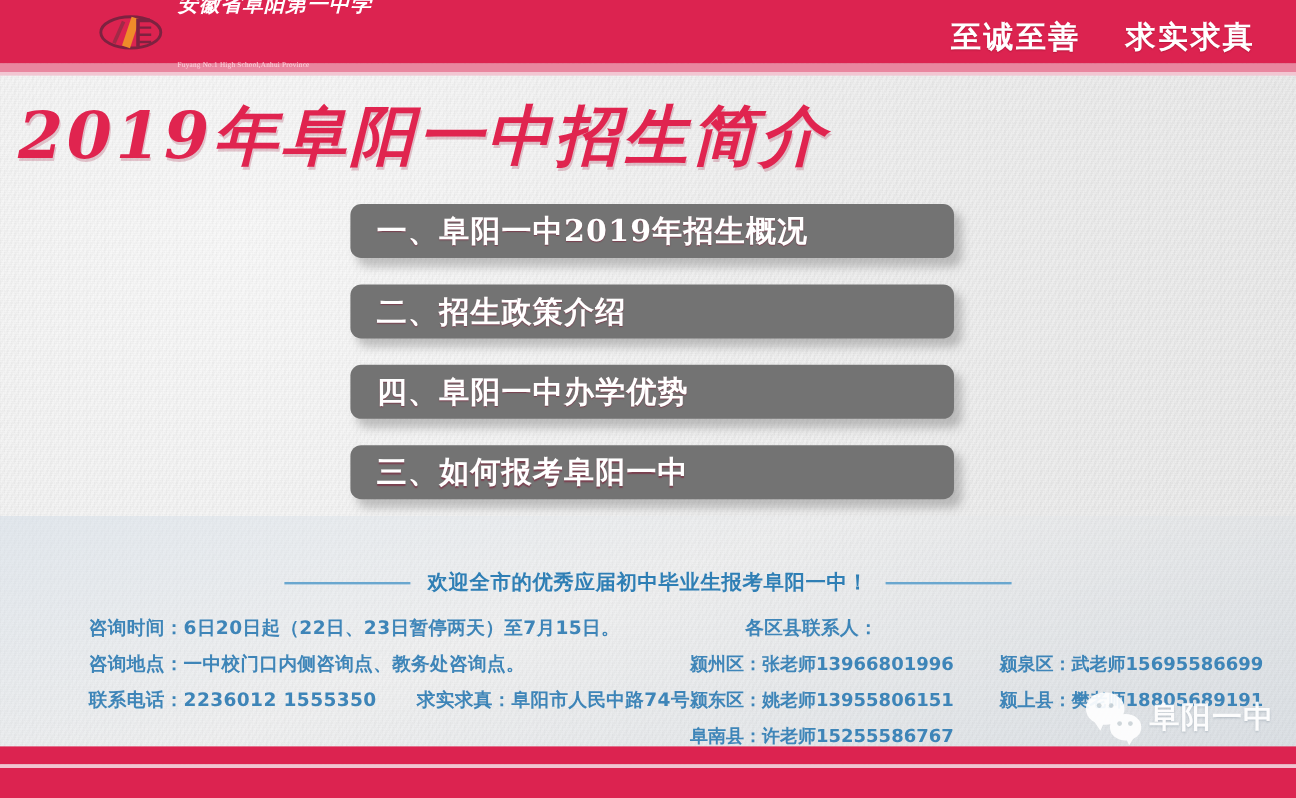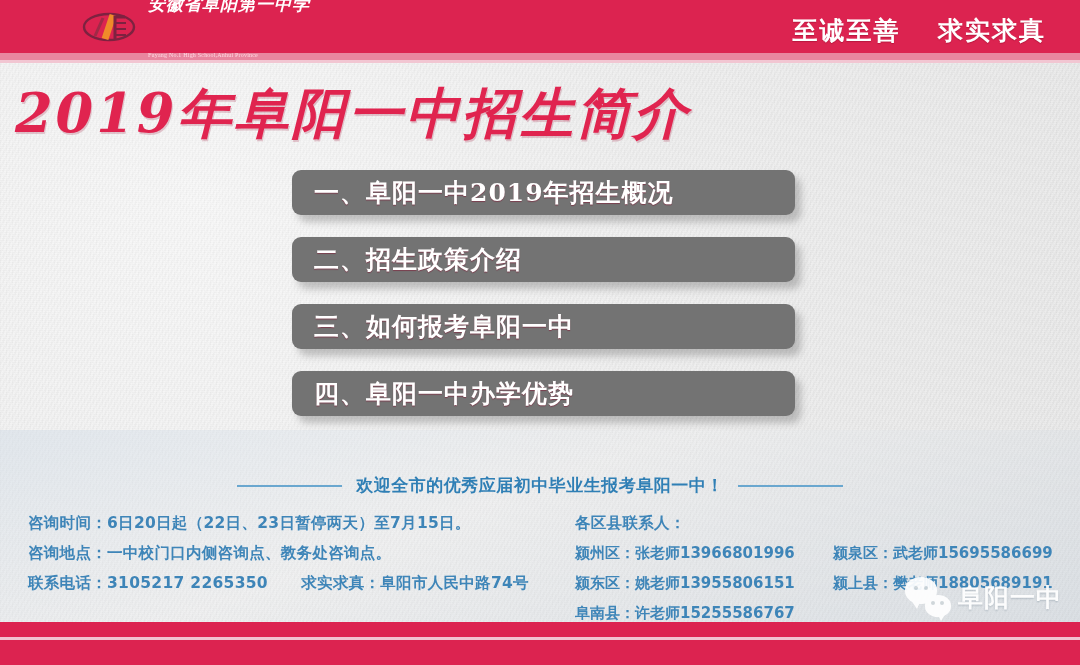--- a/index.html
+++ b/index.html
@@ -119,21 +119,21 @@
   }
   .info-left{
     position:absolute; left:28px; top:0; width:540px;
   }
   .info-right{
     position:absolute; left:575px; top:0; width:500px;
   }
   .iline{
     font-family:"DejaVu Sans","Liberation Sans",sans-serif;
     font-size:15.5px; font-weight:bold; color:#3e85b8;
-    letter-spacing:.3px; line-height:30px; white-space:nowrap;
+    letter-spacing:.3px; line-height:30px; white-space:nowrap;margin-left:46px;
   }
   .iline .sp{ display:inline-block; width:22px; }
   .contact-row{
     display:flex; line-height:30px;
   }
   .contact-col{
     font-family:"DejaVu Sans","Liberation Sans",sans-serif;
     font-size:15px; font-weight:bold; color:#3e85b8;
     white-space:nowrap;
   }
@@ -223,40 +223,40 @@
 <div class="title">2019年阜阳一中招生简介</div>
 
 <div class="bars">
   <div class="bar">
     <span class="bar-label">一、阜阳一中2019年招生概况</span>
   </div>
   <div class="bar">
     <span class="bar-label">二、招生政策介绍</span>
   </div>
   <div class="bar">
+    <span class="bar-label">四、阜阳一中办学优势</span>
+  </div>
+  <div class="bar">
     <span class="bar-label">三、如何报考阜阳一中</span>
-  </div>
-  <div class="bar">
-    <span class="bar-label">四、阜阳一中办学优势</span>
   </div>
 </div>
 
 <div class="welcome">
   <div class="rule"></div>
   <div class="welcome-text">欢迎全市的优秀应届初中毕业生报考阜阳一中！</div>
   <div class="rule"></div>
 </div>
 
 <div class="info">
 
   <div class="info-left">
     <div class="iline">咨询时间：6日20日起（22日、23日暂停两天）至7月15日。</div>
     <div class="iline">咨询地点：一中校门口内侧咨询点、教务处咨询点。</div>
     <div class="iline">
-      <span>联系电话：3105217  2265350</span>
+      <span>联系电话：2236012  1555350</span>
       <span class="sp"></span>
       <span>求实求真：阜阳市人民中路74号</span>
     </div>
   </div>
 
   <div class="info-right">
     <div class="iline">各区县联系人：</div>
 
     <div class="contact-row">
       <span class="contact-col c1">颍州区：张老师13966801996</span>

